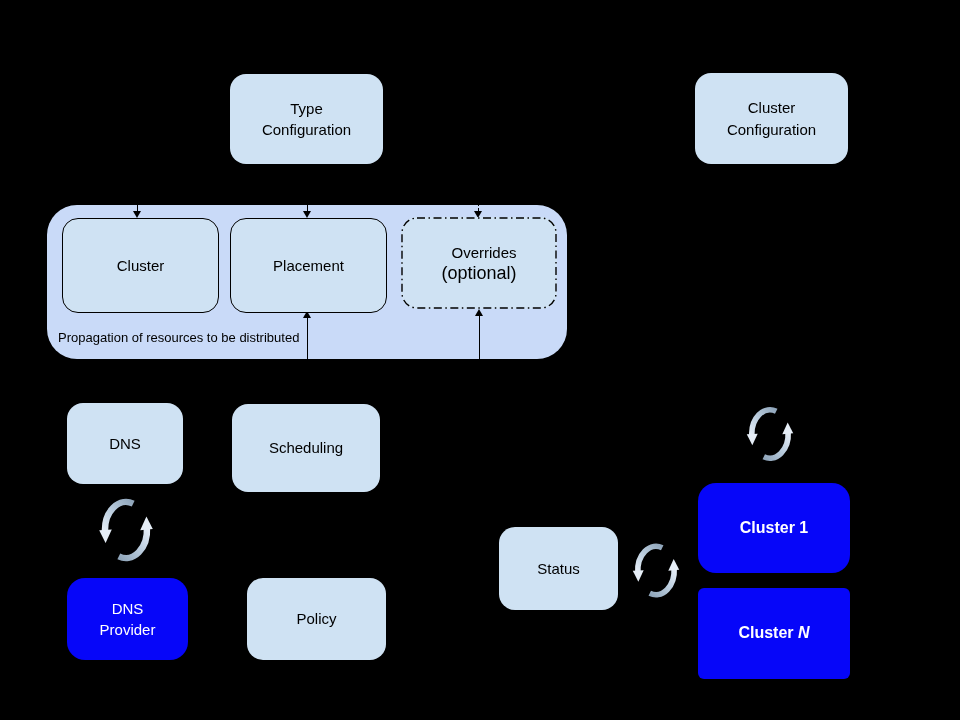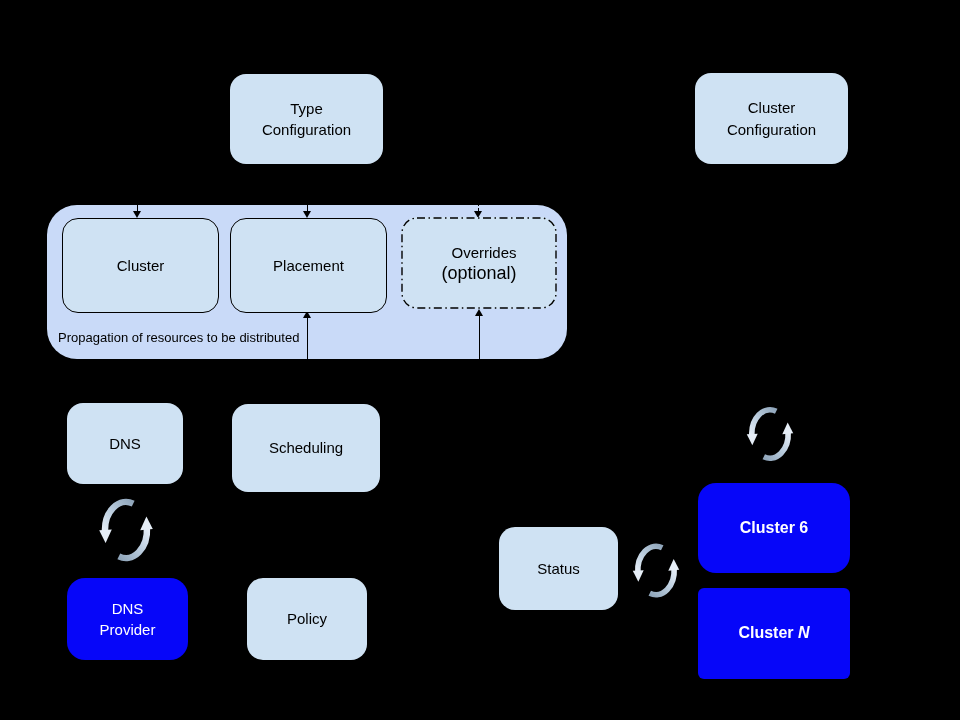--- a/index.html
+++ b/index.html
@@ -52,21 +52,21 @@
   #node-overrides            { left:401px; top:217px; width:156px; height:92px; background:transparent; }
   #node-overrides .fillbg    { position:absolute; inset:0; border-radius:16px; background: var(--box-fill,#cfe2f3); }
   #node-overrides .txt       { position:relative; z-index:2; display:flex; flex-direction:column; align-items:flex-end; }
   #node-overrides svg.dashed { position:absolute; inset:0; z-index:1; }
   #node-overrides .sub       { font-size:18px; line-height:1.1; }
   #caption-declaration       { left:58px;  top:330px; }
   #node-dns                  { left:67px;  top:403px; width:116px; height:81px; }
   #node-scheduling           { left:232px; top:404px; width:148px; height:88px; }
   #node-propagation          { left:695px; top:300px; width:152px; height:90px; }
   #node-dns-provider         { left:67px;  top:578px; width:121px; height:82px; }
-  #node-policy               { left:247px; top:578px; width:120px; height:82px;text-align:right; }
+  #node-policy               { left:247px; top:578px; width:139px; height:82px;text-align:right; }
   #node-status               { left:499px; top:527px; width:119px; height:83px; }
   #node-cluster-1            { left:698px; top:483px; width:152px; height:90px; }
   #node-cluster-n            { left:698px; top:588px; width:152px; height:91px;border-radius:6px; }
 
   
   .sync { position: absolute; }
   #sync-dns         { left:94px;  top:492px; width:64px; height:76px; }
   #sync-propagation { left:744px; top:398px; width:52px; height:72px; }
   #sync-status      { left:630px; top:535px; width:52px; height:71px; }
   .sync path { fill: none; stroke-width: 6.5; stroke-linecap: butt; }
@@ -189,21 +189,21 @@
 
 
   <svg class="sync" id="sync-propagation" viewBox="0 0 60 76">
     <path class="arcA" d="M37.2 11.7 A21 28 0 0 0 9.1 40.4"></path>
     <polygon points="3.2,38.2 15.8,37.6 9.6,51"></polygon>
     <path class="arcB" d="M22.8 64.3 A21 28 0 0 0 50.9 35.6"></path>
     <polygon points="44.2,38.2 56.8,37 50.4,24.6"></polygon>
   </svg>
 
   <div class="node blue bold" id="node-cluster-1">
-    <span class="lbl">Cluster 6</span>
+    <span class="lbl">Cluster 1</span>
   </div>
 
   <div class="node blue bold" id="node-cluster-n">
     <span class="lbl"><span class="pre">Cluster </span><span class="italic">N</span></span>
   </div>
 
   <div class="node" id="node-status">
     <span class="lbl">Status</span>
   </div>
 

